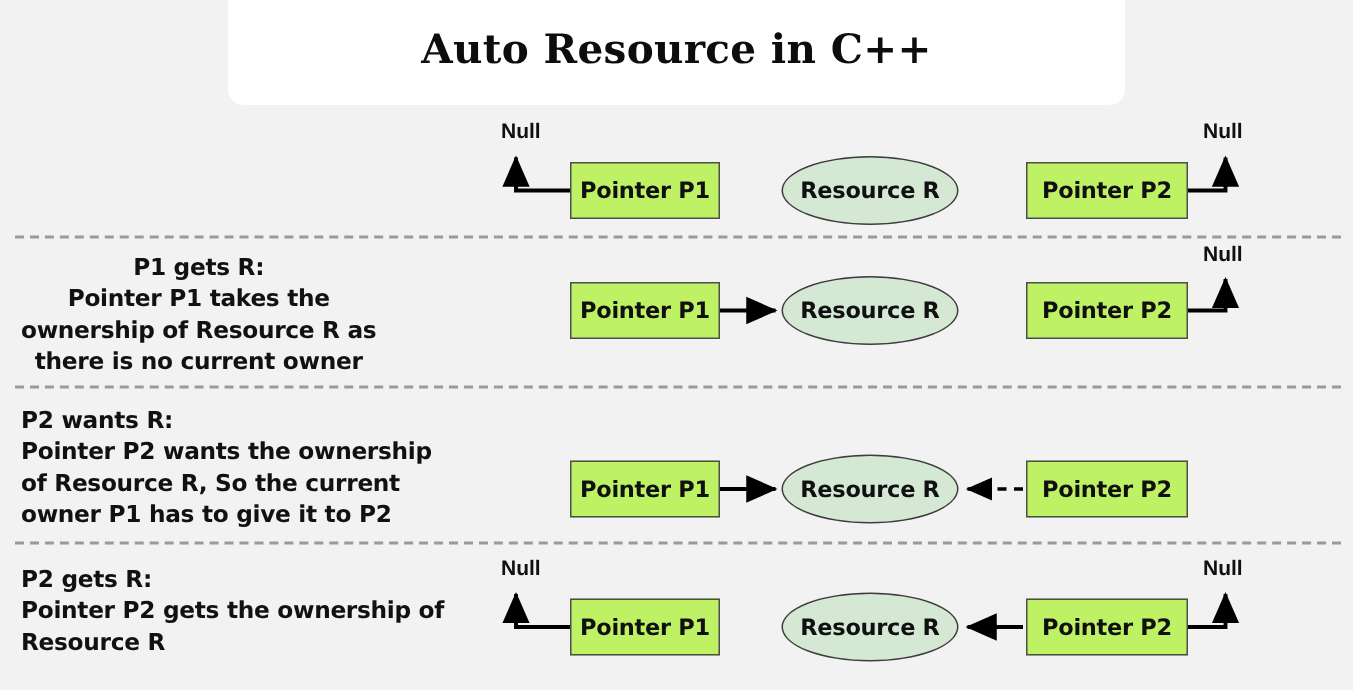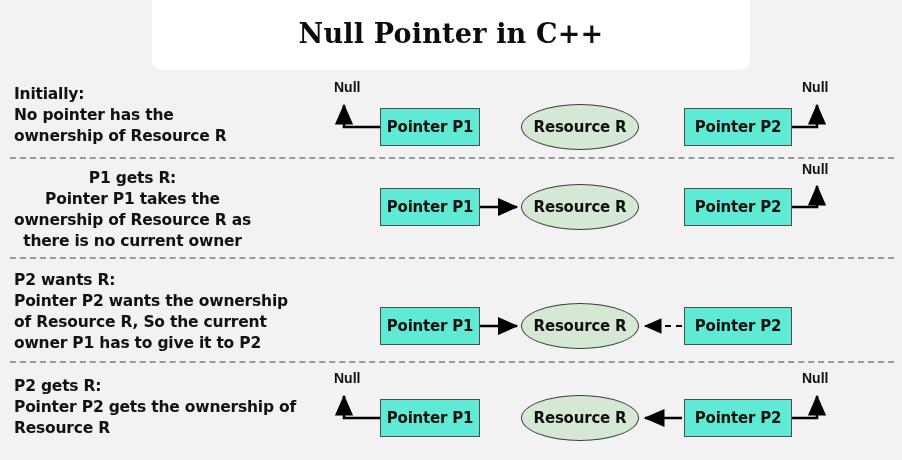--- a/index.html
+++ b/index.html
@@ -85,21 +85,21 @@
     position: absolute;
     left: 318px;
     top: 0;
     width: 584px;
     height: 100%;
   }
 
   .node-box {
     position: absolute;
     box-sizing: border-box;
-    background: #5eead4;
+    background: #bef264;
     border: 1.6px solid #4d4d4d;
     display: flex;
     align-items: center;
     justify-content: center;
     color: #101010;
     font-size: 15px;
     font-weight: 700;
     font-family: "DejaVu Sans", sans-serif;
     letter-spacing: -0.2px;
   }
@@ -131,27 +131,24 @@
     top: 0;
     overflow: visible;
   }
 </style>
 </head>
 <body>
 
 <div id="page">
 
   <div class="title-card">
-    <div class="title-text">Null Pointer in C++</div>
+    <div class="title-text">Auto Resource in C++</div>
   </div>
 
   <div class="row row-1">
-    <div class="caption cap-1">Initially:
-No pointer has the
-ownership of Resource R</div>
 
     <div class="diagram">
       <div class="null-label" style="left:16px; top:4px;">Null</div>
       <div class="null-label" style="left:484px; top:4px;">Null</div>
 
       <svg class="edges" width="584" height="80">
         <defs>
           <marker id="ah1" markerWidth="9" markerHeight="9" refX="7.5" refY="4" orient="auto">
             <path d="M0,0.5 L8,4 L0,7.5 z" fill="#000"></path>
           </marker>

